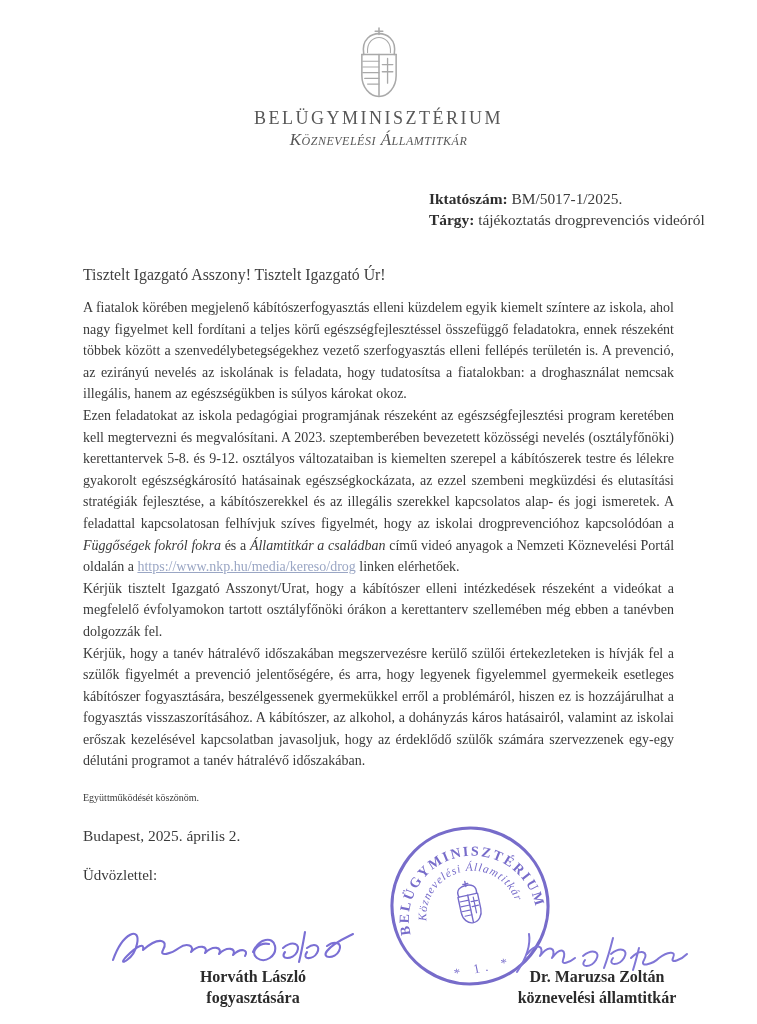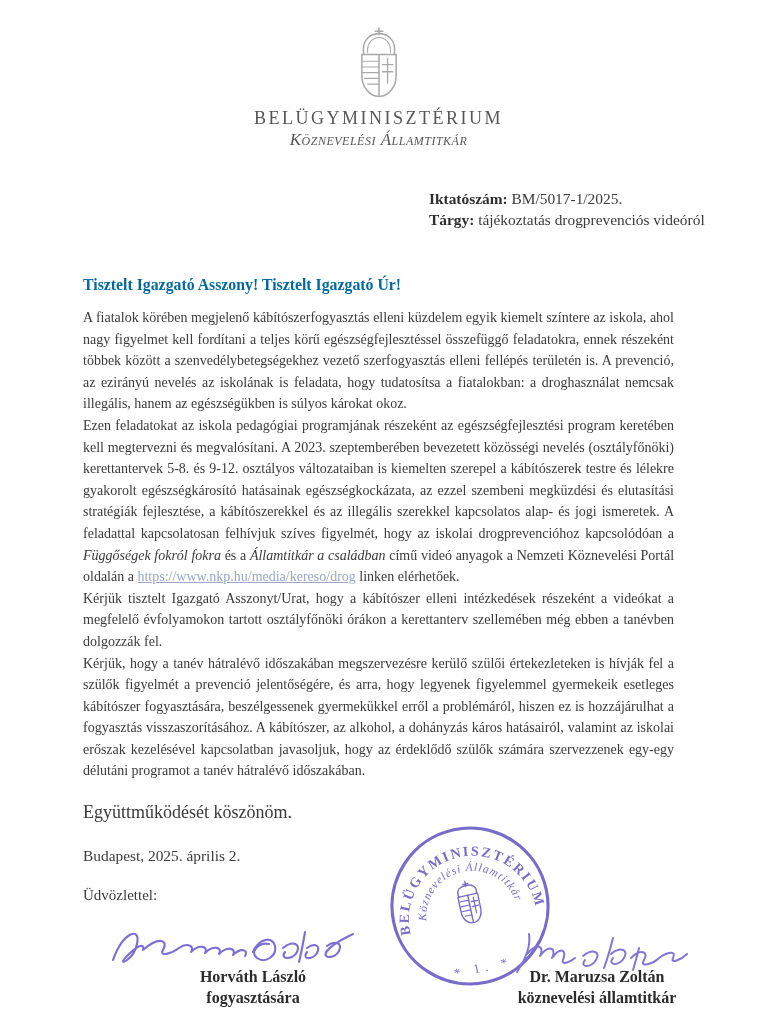--- a/index.html
+++ b/index.html
@@ -30,33 +30,33 @@
   
   .ref-block {
     margin:38px 0 0 384px;
     font-size:15.4px; line-height:21px;
     color:#3a3a3a;
   }
   .b { font-weight:bold; color:#2e2e2e; }
   
   .content { padding:0 38px; }
   .salutation {
-    margin-top:46px;
-    font-weight:bold; font-size:15.8px; color:#0369a1;
+    margin-top:36px;
+    font-weight:normal; font-size:15.8px; color:#404040;
   }
   .letter-body { margin-top:13px; }
   .letter-body p {
     font-size:14px; line-height:21.6px;
     text-align:justify;
   }
   .letter-body em { font-style:italic; }
   a.doc-link {
     color:#9aa6c4; text-decoration:underline; cursor:pointer;
   }
-  .thanks   { margin-top:20px; font-size:18px; }
+  .thanks   { margin-top:20px; font-size:10px; }
   .dateline { margin-top:24px; font-size:15.4px; }
   .regards  { margin-top:22px; font-size:15px; }
   
   .sig-zone { position:absolute; left:0; top:818px; width:757px; height:206px; }
   .sig-left  { position:absolute; left:62px;  top:104px; width:275px; height:52px; }
   .sig-right { position:absolute; left:468px; top:112px; width:200px; height:48px; }
   .stamp     { position:absolute; left:342px; top:5px; width:166px; height:166px; transform:rotate(-12deg); opacity:0.92; }
   .name-block {
     position:absolute; top:148px; width:280px;
     text-align:center; font-weight:bold;

